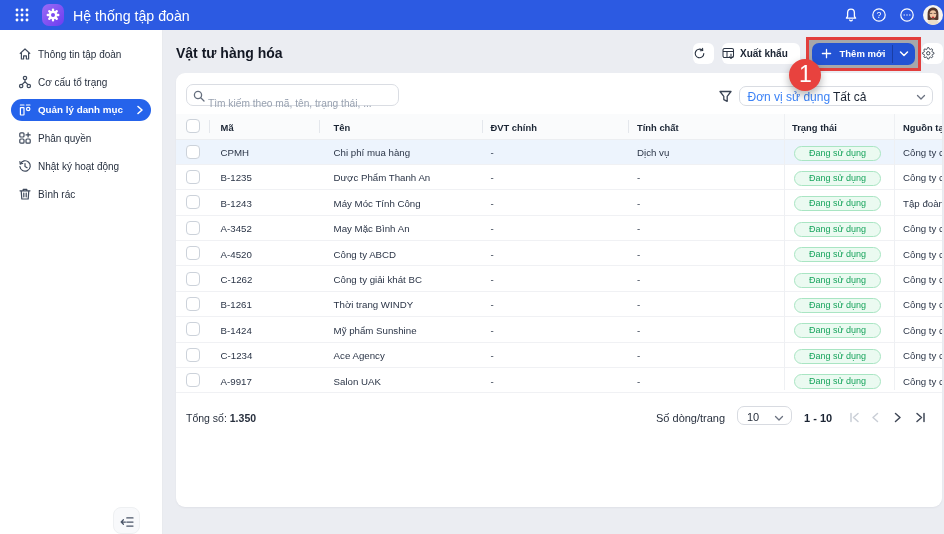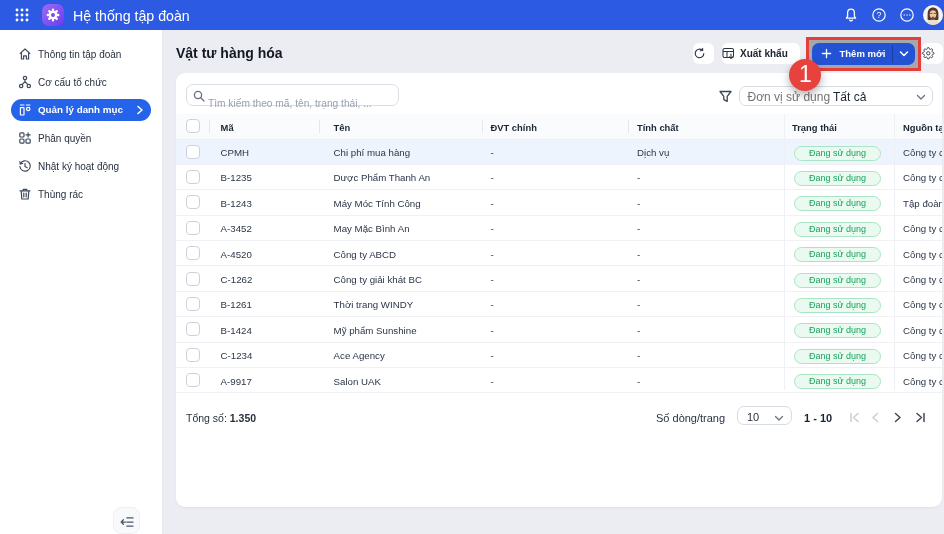--- a/index.html
+++ b/index.html
@@ -123,21 +123,21 @@
     <span class="txt">Thông tin tập đoàn</span>
 
   </div>
     <div class="mi " style="top:40.5px">
     <svg class="ic" viewBox="0 0 14 14" stroke="#3f4a5c" stroke-width="1.2" stroke-linecap="round" stroke-linejoin="round" fill="none">
         <circle cx="7" cy="3" r="1.7" fill="none"></circle>
         <circle cx="3.2" cy="11" r="1.7" fill="none"></circle>
         <circle cx="10.8" cy="11" r="1.7" fill="none"></circle>
         <path d="M7 4.7 V6.8 M7 6.8 L4 9.6 M7 6.8 L10 9.6" fill="none"></path>
       </svg>
-    <span class="txt">Cơ cấu tổ chức</span>
+    <span class="txt">Cơ cấu tổ trạng</span>
 
   </div>
     <div class="mi sel" style="top:68.5px">
     <svg class="ic" viewBox="0 0 14 14" stroke="#fff" stroke-width="1.2" stroke-linecap="round" stroke-linejoin="round" fill="none">
         <path d="M2.4 2 H6 M2.8 4.6 H5.6 M2.8 4.6 Q2.4 4.6 2.4 5 V11.6 Q2.4 12 2.8 12 H5.6 Q6 12 6 11.6 V5 Q6 4.6 5.6 4.6" fill="none"></path>
         <path d="M8.4 2 H12" fill="none"></path>
         <circle cx="10.2" cy="6" r="1.7" fill="none"></circle>
       </svg>
     <span class="txt">Quản lý danh mục</span>
     <svg style="position:absolute;right:7px;top:6px" width="8" height="10" viewBox="0 0 8 10" fill="none" stroke="#fff" stroke-width="1.6" stroke-linecap="round" stroke-linejoin="round">
@@ -160,21 +160,21 @@
         <path d="M1.9 2.5 L2.3 4.9 L4.7 4.5" fill="none"></path>
         <path d="M7 4.5 V7.5 L9.1 8.7" fill="none"></path>
       </svg>
     <span class="txt">Nhật ký hoạt động</span>
 
   </div>
     <div class="mi " style="top:152.5px">
     <svg class="ic" viewBox="0 0 14 14" stroke="#3f4a5c" stroke-width="1.2" stroke-linecap="round" stroke-linejoin="round" fill="none">
         <path d="M2 3.8 H12 M5.2 3.8 V2.3 H8.8 V3.8 M3.2 3.8 L3.8 12 H10.2 L10.8 3.8 M5.8 6 V9.8 M8.2 6 V9.8" fill="none"></path>
       </svg>
-    <span class="txt">Thùng rác</span>
+    <span class="txt">Bình rác</span>
 
   </div>
   </div>
 
 <div class="abs" style="left:112.5px;top:507px;width:27px;height:27px;background:#f8f9fb;border:1px solid #eef0f2;border-radius:8px;">
   <svg style="position:absolute;left:6px;top:7px" width="14" height="14" viewBox="0 0 14 14" fill="none" stroke="#4a5568" stroke-width="1.25" stroke-linecap="round">
     <path d="M6.8 2.9 H13 M6.8 7 H13 M6.8 11.1 H13"></path>
     <path d="M1.2 7 H5.4 M3.4 4.7 L1.2 7 L3.4 9.3"></path>
   </svg>
 </div>
@@ -221,21 +221,21 @@
     <svg style="position:absolute;left:6.5px;top:5px" width="12" height="12" viewBox="0 0 12 12" fill="none" stroke="#666f7e" stroke-width="1.3" stroke-linecap="round">
       <circle cx="5" cy="5" r="3.6"></circle>
         <path d="M8 8 L11 11"></path>
     </svg>
     <span class="ph">Tìm kiếm theo mã, tên, trạng thái, ...</span>
   </div>
   <svg style="position:absolute;left:543px;top:17px" width="13" height="13" viewBox="0 0 13 13" fill="none" stroke="#3a4454" stroke-width="1.3" stroke-linejoin="round">
     <path d="M1 1.5 H12 L8.2 6.3 V11.3 L4.8 9.6 V6.3 Z"></path>
   </svg>
   <div class="selbox">
-    <span style="position:absolute;left:7.5px;top:3.5px;color:#737373;font-size:12px;">Đơn vị sử dụng</span>
+    <span style="position:absolute;left:7.5px;top:3.5px;color:#3b82f6;font-size:12px;">Đơn vị sử dụng</span>
     <span style="position:absolute;left:93px;top:3.5px;color:#1b2433;font-size:12px;">Tất cả</span>
     <svg style="position:absolute;left:176px;top:7px" width="10" height="7" viewBox="0 0 10 7" fill="none" stroke="#6b7280" stroke-width="1.3" stroke-linecap="round" stroke-linejoin="round">
       <path d="M1.5 1.5 L5 5 L8.5 1.5"></path>
     </svg>
   </div>
   <div id="tbl">
       <div class="thead">
   <div class="cb" style="top:5.5px"></div>
   <div class="th" style="left:44.6px">Mã</div>
   <div class="th" style="left:157.6px">Tên</div>

